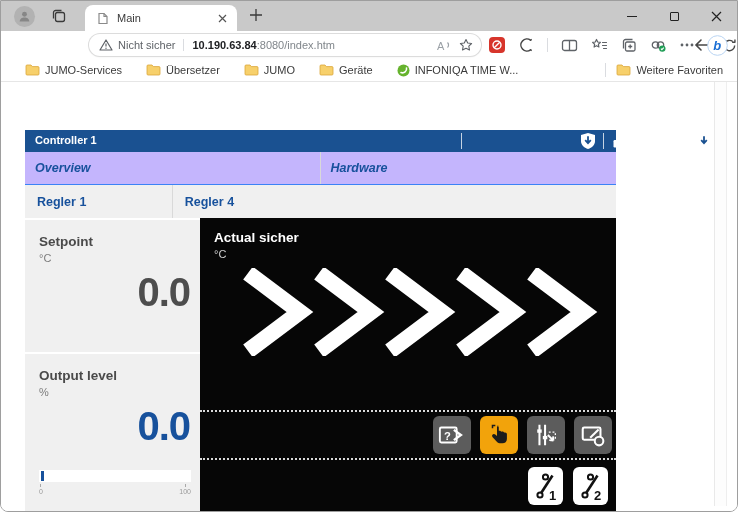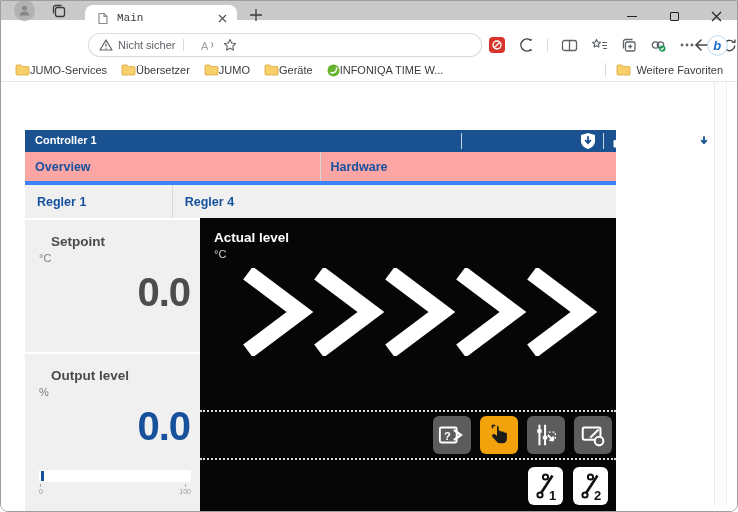--- a/index.html
+++ b/index.html
@@ -1,20 +1,20 @@
 <!DOCTYPE html>
 <html><head>
 <meta charset="utf-8">
 <style>
   * { margin:0; padding:0; box-sizing:border-box; }
   html,body { width:738px; height:512px; background:#fff; font-family:"Liberation Sans","DejaVu Sans",sans-serif; }
   .window { position:relative; width:738px; height:512px; background:#fff; border:1px solid #9e9e9e; border-radius:0 0 8px 8px; overflow:hidden; }
 
   
-  .titlebar { position:absolute; left:0; top:0; width:100%; height:19px; background:#c9c9c9; display:flex; align-items:center;font-family:Liberation Mono, monospace; }
+  .titlebar { position:absolute; left:0; top:0; width:100%; height:30px; background:#c9c9c9; display:flex; align-items:center; }
   .avatar { width:21px; height:21px; border-radius:50%; background:#b2b2b2; margin-left:13px; display:flex; align-items:center; justify-content:center; }
   .ws-icon { margin-left:16px; display:flex; }
   .tab { position:absolute; left:84px; top:4px; width:152px; height:26px; background:#fff; border-radius:8px 8px 0 0; display:flex; align-items:center; padding:0 8px 0 12px; }
   .tab-title { font-size:11px; color:#3a3a3a; margin-left:8px; flex:1; }
   .tab-close { display:flex; padding:2px; }
   .newtab { position:absolute; left:248px; top:7px; display:flex; }
   .wincontrols { position:absolute; right:0; top:0; height:30px; display:flex; align-items:center; }
   .winbtn { width:42px; height:30px; display:flex; align-items:center; justify-content:center; }
   .min-glyph { width:10px; height:1px; background:#222; }
   .max-glyph { width:9px; height:9px; border:1.2px solid #222; border-radius:1px; }
@@ -25,51 +25,51 @@
   .sec-label { font-size:11px; color:#5f6368; margin-left:5px; white-space:nowrap; }
   .pill-sep { width:1px; height:12px; background:#dadce0; margin:0 8px; }
   .url { font-size:11px; white-space:nowrap; overflow:hidden; flex:1; }
   .url b { color:#202124; font-weight:bold; }
   .url span { color:#80868b; }
   .pill-ic { margin-left:8px; display:flex; }
   .extrow { position:absolute; left:488px; top:0; height:28px; display:flex; align-items:center; gap:13px; }
   .ext-sep { width:1px; height:14px; background:#dadce0; }
 
   .bookmarks { position:absolute; left:0; top:58px; width:100%; height:23px; background:#fff; border-bottom:1px solid #e6e6e6; display:flex; align-items:center; }
-  .bm { display:flex; align-items:center; margin-left:14px; }
+  .bm { display:flex; align-items:center; margin-left:24px; gap:5px; }
   .bm-label { font-size:11px; color:#3a3a3a; white-space:nowrap; }
   .bm-spacer { flex:1; }
   .bm-sep { width:1px; height:14px; background:#dadce0; margin-right:10px; }
   .bm-right { display:flex; align-items:center; gap:5px; margin-right:14px; }
 
   
   .page { position:absolute; left:0; top:81px; width:100%; height:431px; background:#fff; }
   .scrolltrack { position:absolute; left:713px; top:0; width:13px; height:424px; background:#fdfdfd; border-left:1px solid #e9e9e9; border-right:1px solid #eee; }
   .app { position:absolute; left:24px; top:0; width:591px;margin-top:48px; }
 
   .app-header { position:relative; height:22px; background:#1a5191; }
   .app-title { position:absolute; left:10px; top:4px; font-size:11px; font-weight:bold; color:#fff; }
   .hdr-div { position:absolute; top:3px; width:1px; height:16px; background:rgba(255,255,255,.75); }
   .hdr-ic { position:absolute; top:3px; display:flex; }
   .app-time { position:absolute; left:606px; top:5px; font-size:11px; color:#fff;font-weight:bold; }
 
-  .nav-row { display:grid; grid-template-columns:1fr 1fr; height:33px; background:#fca5a5; border-bottom:4px solid #3b82f6; }
+  .nav-row { display:grid; grid-template-columns:1fr 1fr; height:33px; background:#c4b5fd; border-bottom:1px solid #3b82f6;font-style:italic; }
   .nav-cell { display:flex; align-items:center; padding-left:10px; font-size:12.5px; font-weight:bold; color:#17519c; }
   .nav-cell:first-child { border-right:1px solid #d9d9d9; }
 
   .sub-row { display:grid; grid-template-columns:repeat(4,1fr); height:33px; background:#f0f0f0; }
   .sub-cell { display:flex; align-items:center; padding-left:12px; font-size:12.5px; font-weight:bold; color:#17519c; border-right:1px solid #d9d9d9; }
   .sub-cell:last-child { border-right:none; }
   .sub-cell.selected { background:#ababab; color:#4f4f4f; }
 
   .main { display:flex; height:294px; }
   .leftcol { width:175px; background:#f0f0f0; border-top:2px solid #fff; display:flex; flex-direction:column; }
   .block1 { height:134px; border-bottom:2px solid #fff; }
   .block2 { flex:1; }
-  .blk-title { font-size:13.5px; font-weight:bold; color:#4a4a4a; padding:14px 0 0 26px; }
+  .blk-title { font-size:13.5px; font-weight:bold; color:#4a4a4a; padding:14px 0 0 14px; }
   .blk-unit { font-size:11px; color:#7d7d7d; padding:3px 0 0 14px; }
   .bigval { font-size:40px; font-weight:bold; text-align:right; padding-right:10px; margin-top:8px; line-height:1; letter-spacing:-1px; }
   .bigval.gray { color:#4d4d4d; }
   .bigval.blue { color:#17519c; }
   .outbar { position:relative; height:12px; background:#fff; margin:24px 9px 0 14px; }
   .outbar-tick { position:absolute; left:2px; top:1px; width:3px; height:10px; background:#17519c; }
   .scale { display:flex; justify-content:space-between; margin:2px 9px 0 14px; }
   .scale div { display:flex; flex-direction:column; align-items:center; }
   .scale .t { width:1px; height:3px; background:#a9a9a9; }
   .scale .l { font-size:7px; color:#9a9a9a; margin-top:1px; }
@@ -157,20 +157,21 @@
         </svg>
     </div>
     <div class="addrpill">
       <svg class="ic" width="14" height="12" viewBox="0 0 14 12" fill="none" stroke="#5f6368" stroke-width="1.2">
           <path d="M7 1 L13 11 H1 Z" stroke-linejoin="round"></path>
           <path d="M7 4.5 V7.5"></path>
           <circle cx="7" cy="9.3" r=".7" fill="#5f6368" stroke="none"></circle>
         </svg>
       <span class="sec-label">Nicht sicher</span>
       <div class="pill-sep"></div>
+      <div class="url"><b>10.190.63.84</b><span>:8080/index.htm</span></div>
       <span class="pill-ic">
         <svg class="ic" width="15" height="13" viewBox="0 0 15 13">
             <text x="1" y="11" font-size="11" fill="#9aa0a6" font-family="Liberation Sans,sans-serif">A</text>
             <path d="M11.5 3.5 a3.5 3.5 0 0 1 0 5" stroke="#9aa0a6" stroke-width="1.2" fill="none"></path>
           </svg>
       </span>
       <span class="pill-ic">
         <svg class="ic" width="14" height="14" viewBox="0 0 14 14" fill="none" stroke="#5f6368" stroke-width="1.1" stroke-linejoin="round">
             <path d="M7 1.5 L8.7 5 L12.6 5.5 L9.8 8.2 L10.5 12 L7 10.2 L3.5 12 L4.2 8.2 L1.4 5.5 L5.3 5 Z"></path>
           </svg>
@@ -337,21 +338,21 @@
                 </div>
               <div>
                   <div class="t"></div>
                   <div class="l">100</div>
                 </div>
             </div>
           </div>
         </div>
 
         <div class="rightcol">
-          <div class="rc-title">Actual level</div>
+          <div class="rc-title">Actual sicher</div>
           <div class="rc-unit">°C</div>
           <div class="chev-wrap">
             <svg class="ic" height="88" width="361" viewBox="0 0 361 88">
                 <path d="M6 5 L58 44 L6 83" stroke="#fff" stroke-width="16" fill="none"></path>
                 <path d="M77 5 L129 44 L77 83" stroke="#fff" stroke-width="16" fill="none"></path>
                 <path d="M148 5 L200 44 L148 83" stroke="#fff" stroke-width="16" fill="none"></path>
                 <path d="M219 5 L271 44 L219 83" stroke="#fff" stroke-width="16" fill="none"></path>
                 <path d="M290 5 L342 44 L290 83" stroke="#fff" stroke-width="16" fill="none"></path>
               </svg>
           </div>

